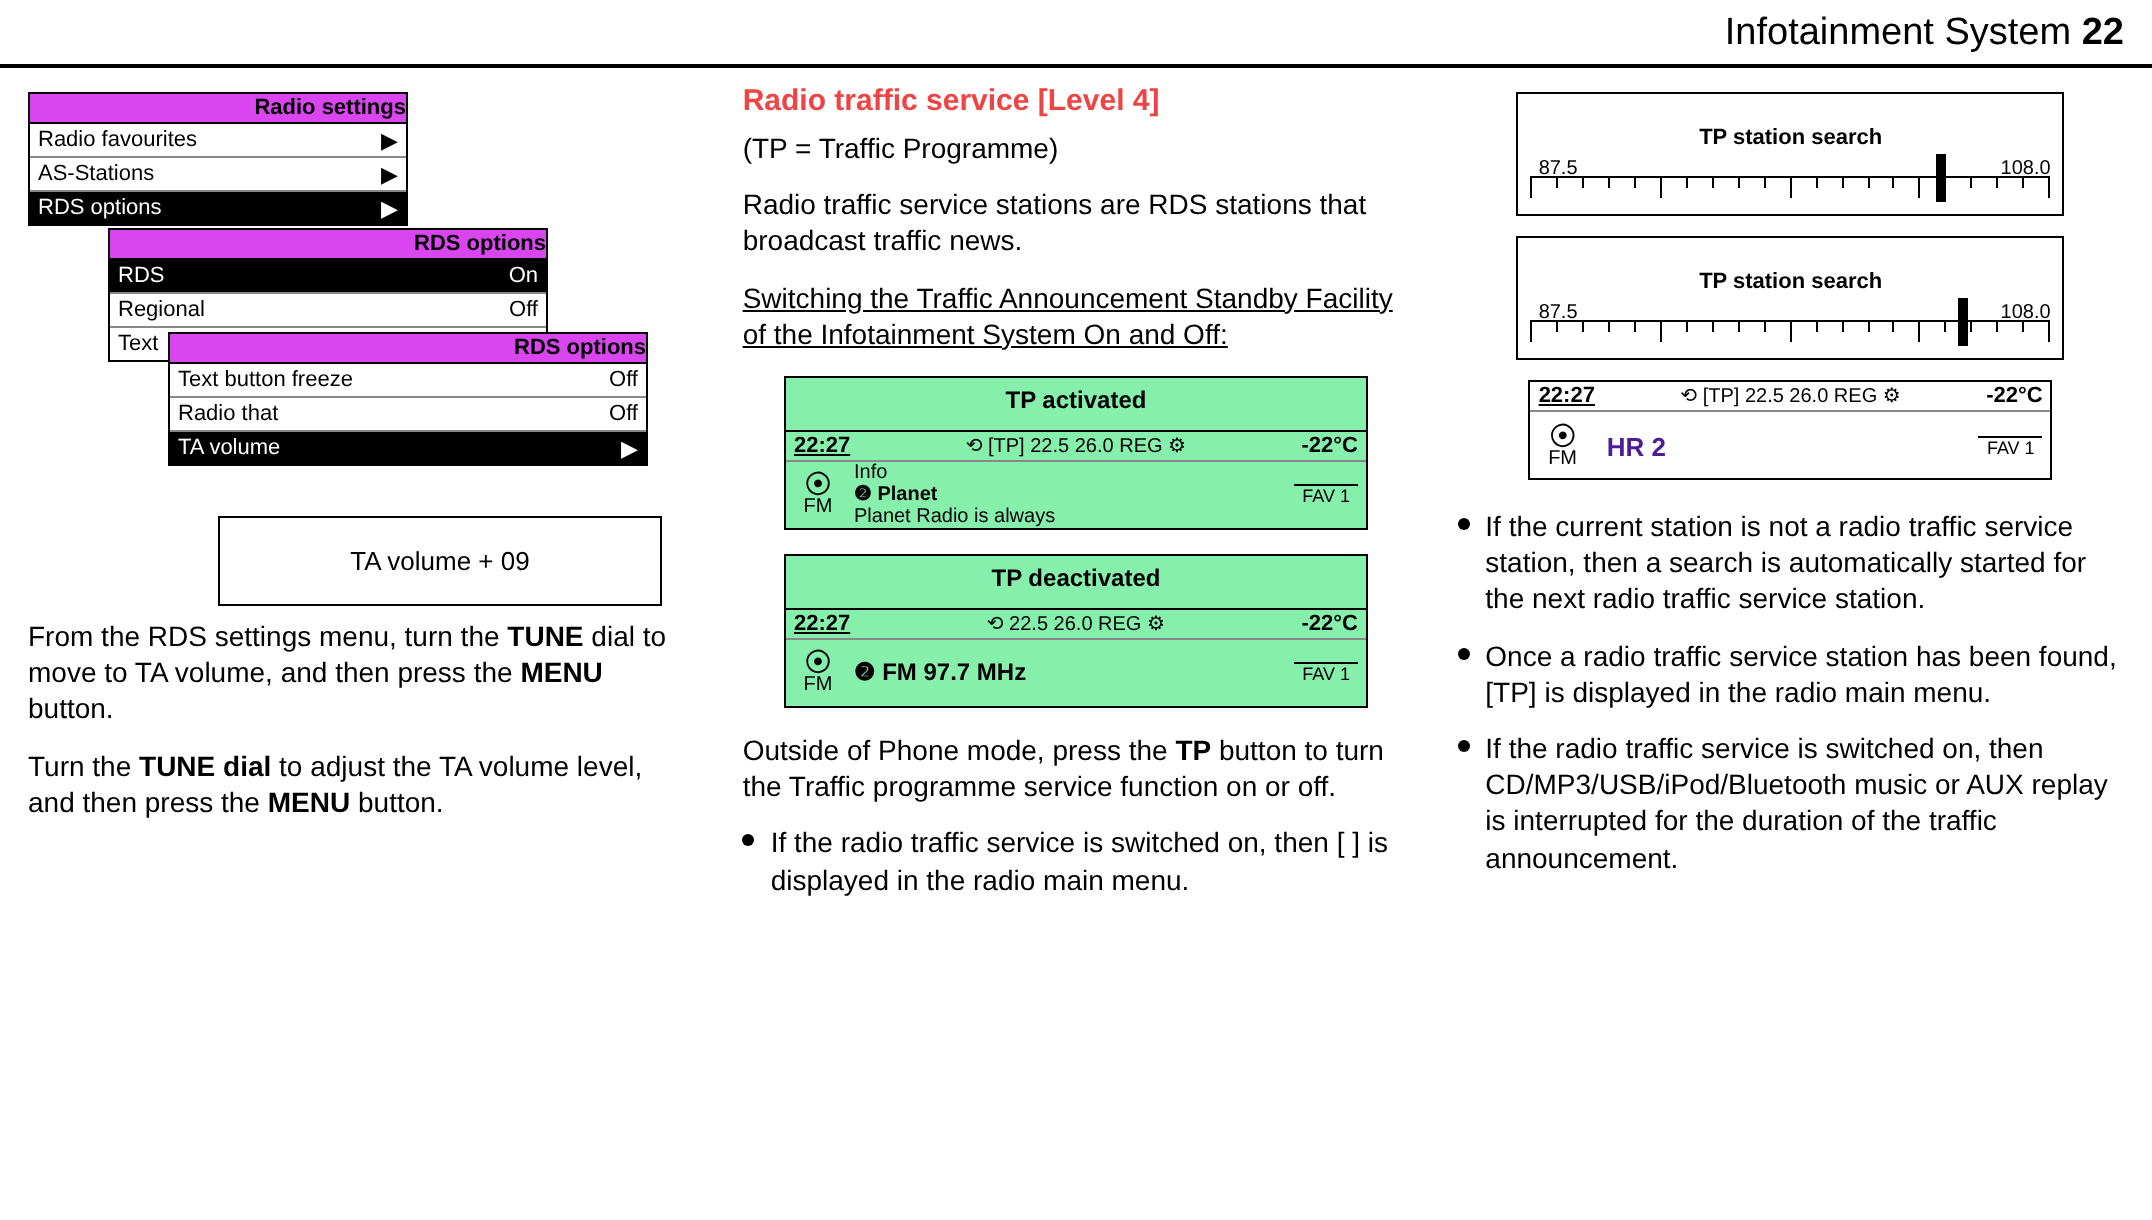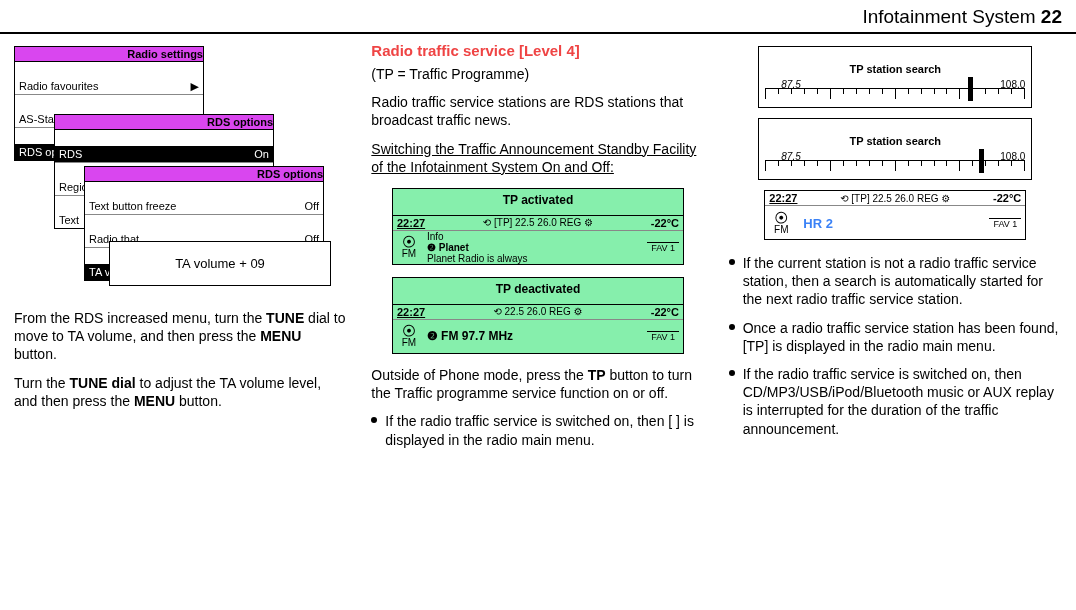--- a/index.html
+++ b/index.html
@@ -59,21 +59,20 @@
     border-bottom: 1px solid #000;
     background: #d946ef;
   }
   .menu .row {
     display: flex;
     justify-content: space-between;
     align-items: center;
     padding: 1px 4px;
     border-bottom: 1px solid #888;
     height: 14px;
-    margin-top: 16px;
   }
   .menu .row:last-child { border-bottom: none; }
   .menu .row.sel { background: #000; color: #fff; }
   .arrow { font-size: 11px; }
 
   .ta-box {
     position: absolute;
     border: 1px solid #000;
     background: #fff;
     text-align: center;
@@ -129,21 +128,21 @@
   }
   .search-box .title {
     text-align:center; font-weight:bold; font-size:11px; margin-bottom:4px;
   }
   .search-box .scale {
     position:relative; height: 22px;
   }
   .search-box .scale .left, .search-box .scale .right {
     position:absolute; top:0; font-size:10px;
   }
-  .search-box .scale .left{left:16px;font-style:italic;} .search-box .scale .right{right:0;}
+  .search-box .scale .left{left:4px;} .search-box .scale .right{right:0;}
   .search-box .ticks {
     position:absolute; left:0; right:0; bottom:0; height:12px;
     border-top:1px solid #000;
     display:flex; justify-content:space-between;
   }
   .search-box .ticks span {
     width:1px; height:5px; background:#000; margin-top:0;
   }
   .search-box .ticks span.big { height:10px; }
   .search-box .needle {
@@ -154,21 +153,21 @@
     border:1px solid #000; width:260px; margin:0 auto 14px auto; background:#fff;
   }
   .hr2-box .statusbar {
     display:flex; justify-content:space-between; padding:0 4px; font-size:10px; height:14px; align-items:center;
   }
   .hr2-box .statusbar .time{font-weight:bold; text-decoration:underline; font-size:11px;}
   .hr2-box .statusbar .temp{font-weight:bold; font-size:11px;}
   .hr2-box .main {
     display:flex; align-items:center; gap:10px; padding:3px 4px 2px 4px; border-top:1px solid #888; height:34px; box-sizing:border-box;
   }
-  .hr2-box .main .station { font-weight:bold; font-size:13px; color:#3b82f6;text-align:right; }
+  .hr2-box .main .station { font-weight:bold; font-size:13px; color:#4c1d95;text-align:right; }
 
   .tpswitch-heading { margin: 18px 0 6px 0; line-height:1.3;text-decoration:underline; }
 
 </style>
 </head>
 <body>
 
 <div class="page-header">
   <span>Infotainment System</span>
   <span class="num">22</span>
@@ -221,28 +220,28 @@
         <div class="row">
           <span>Radio that</span>
           <span>Off</span>
         </div>
         <div class="row sel">
           <span>TA volume</span>
           <span class="arrow">▶</span>
         </div>
       </div>
 
-      <div class="ta-box" style="left:95px; top:195px;">
+      <div class="ta-box" style="left:95px; top:212px;">
         <span>TA volume + 09</span>
       </div>
 
     </div>
 
     <p>
-      <span>From the RDS increased menu, turn the </span><span class="b">TUNE</span><span> dial to move to TA volume, and then press the </span><span class="b">MENU</span><span> button.</span>
+      <span>From the RDS settings menu, turn the </span><span class="b">TUNE</span><span> dial to move to TA volume, and then press the </span><span class="b">MENU</span><span> button.</span>
     </p>
     <p>
       <span>Turn the </span><span class="b">TUNE dial</span><span> to adjust the TA volume level, and then press the </span><span class="b">MENU</span><span> button.</span>
     </p>
   </div>
 
   <div class="col">
     <div class="heading">Radio traffic service [Level 4]</div>
     <p style="margin-top:2px">(TP = Traffic Programme)</p>
     <p>Radio traffic service stations are RDS stations that broadcast traffic news.</p>

